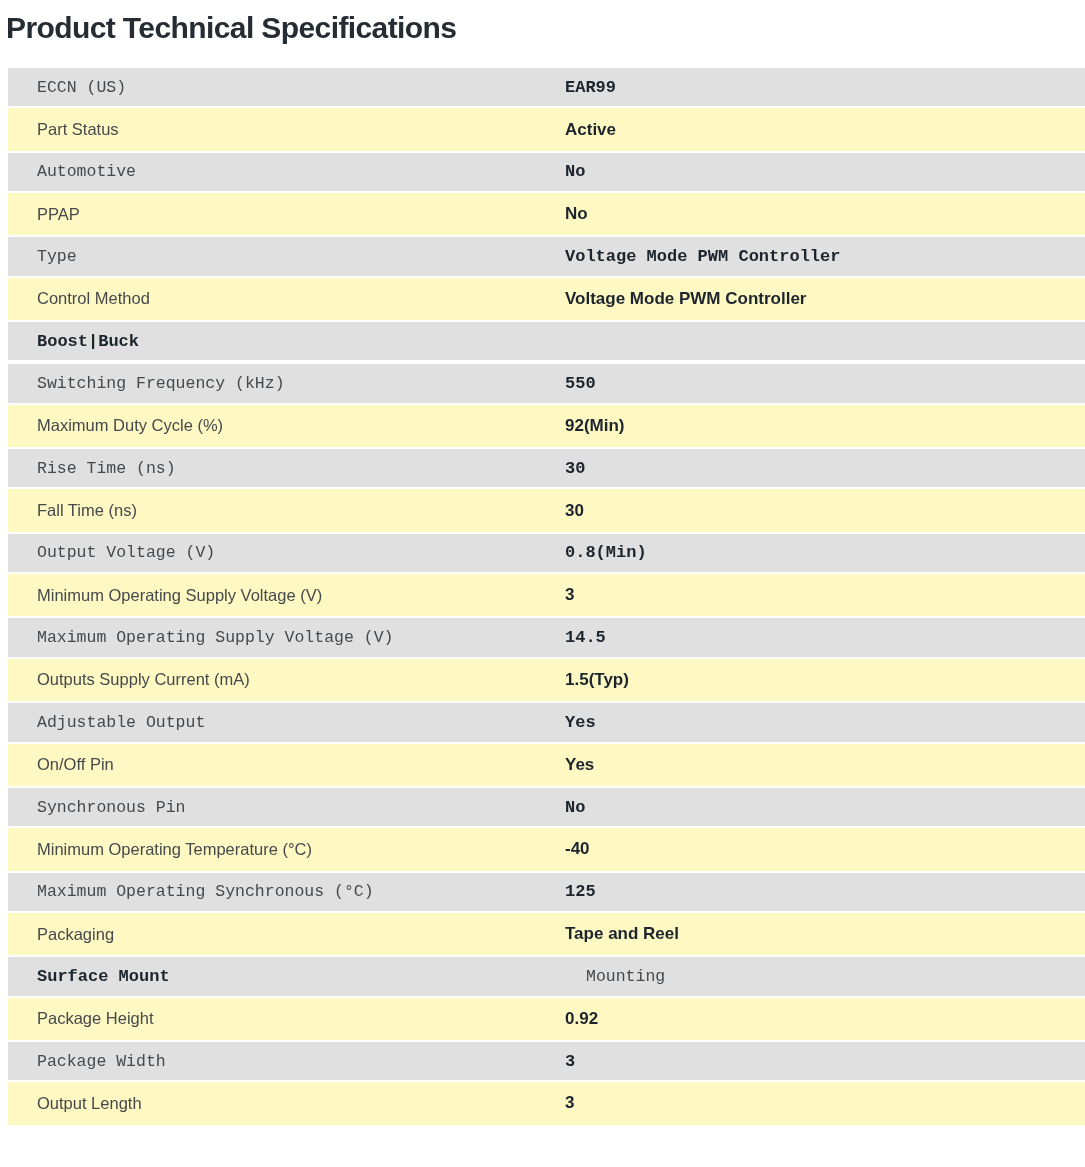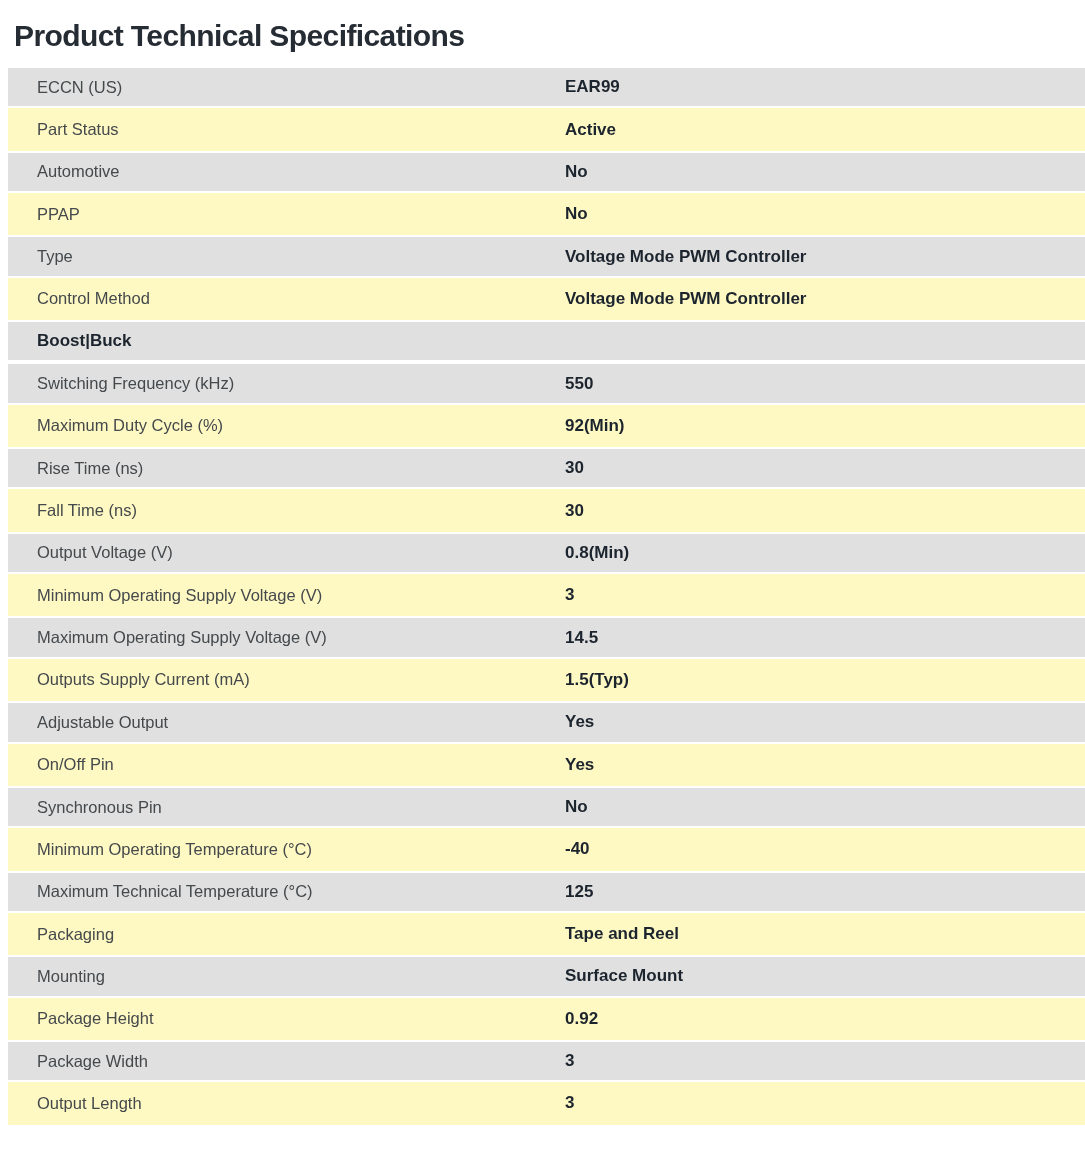--- a/index.html
+++ b/index.html
@@ -12,40 +12,41 @@
     overflow: hidden;
     background: #ffffff;
     font-family: "Liberation Sans", sans-serif;
   }
   .page-header {
     height: 66px;
     box-sizing: border-box;
     padding: 7px 0 0 2px;
   }
   .page-title {
-    margin: 12px;
+    margin: 4px;
     font-size: 30px;
     line-height: 34px;
     font-weight: 700;
     letter-spacing: -0.6px;
     color: var(--title-color, #262c33);
   }
   .spec-table {
     margin-left: 8px;
     width: 1077px;
   }
   .spec-row {
     height: 42.35px;
     display: flex;
     align-items: center;
     background: #fef9c3;
   }
   .spec-row.alt {
     background: var(--row-alt-bg, #e0e0e0);
     box-shadow: inset 0 2px 0 #ffffff, inset 0 -2px 0 #ffffff;
+    font-family: Liberation Mono, monospace;
   }
   .cell {
     box-sizing: border-box;
     padding-left: 29px;
     white-space: nowrap;
     overflow: hidden;
   }
   .cell.label {
     width: 528px;
     flex: 0 0 528px;
@@ -137,30 +138,30 @@
     </div>
     <div class="spec-row alt">
       <div class="cell label">Synchronous Pin</div>
       <div class="cell value">No</div>
     </div>
     <div class="spec-row">
       <div class="cell label">Minimum Operating Temperature (°C)</div>
       <div class="cell value">-40</div>
     </div>
     <div class="spec-row alt">
-      <div class="cell label">Maximum Technical Temperature (°C)</div>
+      <div class="cell label">Maximum Operating Synchronous (°C)</div>
       <div class="cell value">125</div>
     </div>
     <div class="spec-row">
       <div class="cell label">Packaging</div>
       <div class="cell value">Tape and Reel</div>
     </div>
     <div class="spec-row alt">
+      <div class="cell value">Surface Mount</div>
       <div class="cell label">Mounting</div>
-      <div class="cell value">Surface Mount</div>
     </div>
     <div class="spec-row">
       <div class="cell label">Package Height</div>
       <div class="cell value">0.92</div>
     </div>
     <div class="spec-row alt">
       <div class="cell label">Package Width</div>
       <div class="cell value">3</div>
     </div>
     <div class="spec-row">

